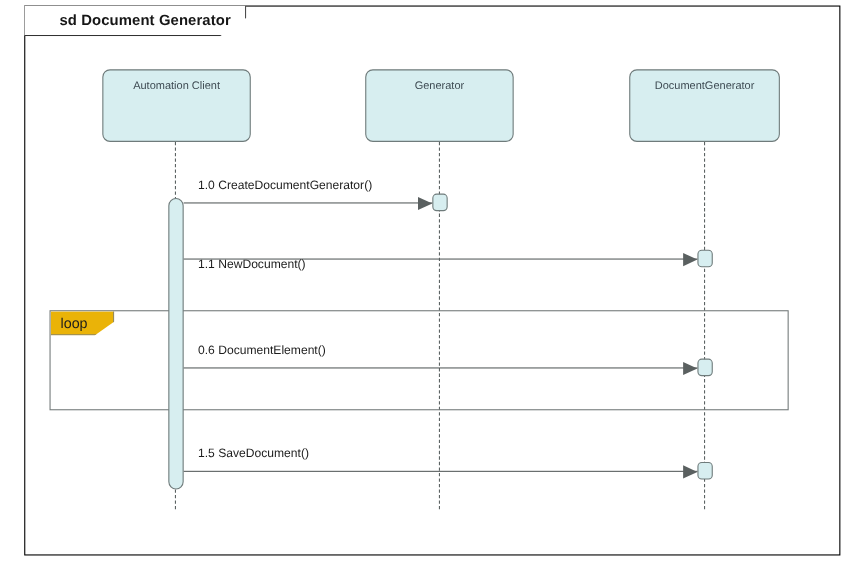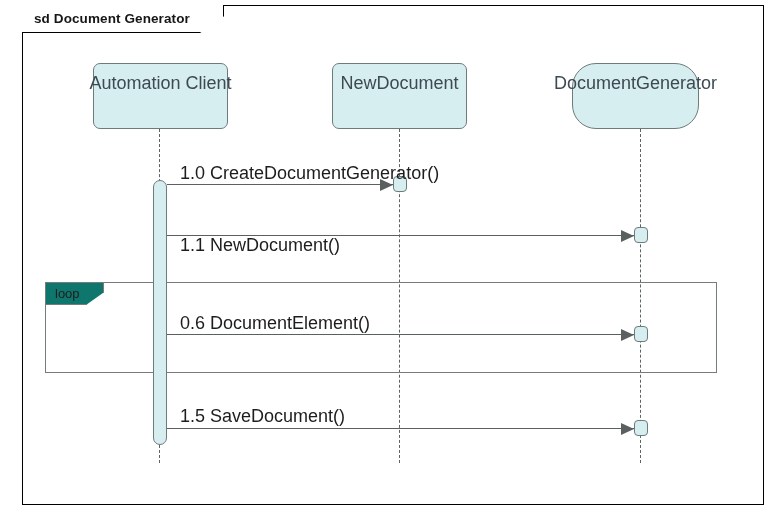--- a/index.html
+++ b/index.html
@@ -44,34 +44,35 @@
     align-items: center;
     -webkit-clip-path: polygon(0 0, 100% 0, 100% 40%, calc(100% - 24px) 100%, 0 100%);
     clip-path: polygon(0 0, 100% 0, 100% 40%, calc(100% - 24px) 100%, 0 100%);
   }
   .frame-tab-label {
     font-size: 13.5px;
     font-weight: bold;
     color: #161616;
     white-space: nowrap;
     letter-spacing: 0.1px;
+    margin-left: 20px;
   }
   
   .lifeline-head {
     position: absolute;
     box-sizing: border-box;
     background: #d7eef0;
     border: 1.3px solid #6f7b7b;
     border-radius: 7px;
     display: flex;
     justify-content: center;
     padding-top: 9px;
   }
   .lifeline-head-label {
-    font-size: 18px;
+    font-size: 10px;
     color: #3d4a52;
     white-space: nowrap;
   }
   
   .lifeline-dash {
     position: absolute;
     width: 0;
     border-left: 1.4px dashed #5c6363;
   }
   
@@ -93,35 +94,35 @@
   .msg-arrow {
     position: absolute;
     width: 0;
     height: 0;
     border-top: 6px solid transparent;
     border-bottom: 6px solid transparent;
     border-left: 13px solid #5a6060;
   }
   .msg-label {
     position: absolute;
-    font-size: 18px;
+    font-size: 11px;
     color: #1d1d1d;
     white-space: nowrap;
   }
   
   .frag-box {
     position: absolute;
     box-sizing: border-box;
     border: 1.4px solid #767c7c;
     background: transparent;
   }
   .frag-tab {
     position: absolute;
     box-sizing: border-box;
-    background: #0f766e;
+    background: #eab308;
     border: 1.3px solid #767c7c;
     border-top: none;
     border-left: none;
     display: flex;
     align-items: center;
     padding-left: 9px;
     -webkit-clip-path: polygon(0 0, 100% 0, 100% 42%, calc(100% - 18px) 100%, 0 100%);
     clip-path: polygon(0 0, 100% 0, 100% 42%, calc(100% - 18px) 100%, 0 100%);
   }
   .frag-tab-label {
@@ -140,24 +141,24 @@
   <div class="frame-tab" id="frame-tab" style="width: 202px;">
     <span class="frame-tab-label">sd Document Generator</span>
   </div>
 
   <div id="layer-lifelines">
       <div class="lifeline-head" style="left: 93px; top: 63px; width: 135px; height: 66px;">
         <span class="lifeline-head-label">Automation Client</span>
       </div>
       <div class="lifeline-dash" style="left: 159.3px; top: 129px; height: 334px;"></div>
       <div class="lifeline-head" style="left: 332px; top: 63px; width: 135px; height: 66px;">
-        <span class="lifeline-head-label">NewDocument</span>
+        <span class="lifeline-head-label">Generator</span>
       </div>
       <div class="lifeline-dash" style="left: 399.3px; top: 129px; height: 334px;"></div>
-      <div class="lifeline-head" style="left: 572px; top: 63px; width: 127px; height: 66px; border-radius: 24px;">
+      <div class="lifeline-head" style="left: 572px; top: 63px; width: 137px; height: 66px;">
         <span class="lifeline-head-label">DocumentGenerator</span>
       </div>
       <div class="lifeline-dash" style="left: 640.3px; top: 129px; height: 334px;"></div>
     </div>
   <div id="layer-fragments">
       <div class="frag-box" style="left: 45px; top: 282px; width: 672px; height: 91px;"></div>
       <div class="frag-tab" style="left: 46px; top: 283px; width: 58px; height: 22px;">
         <span class="frag-tab-label">loop</span>
       </div>
     </div>

